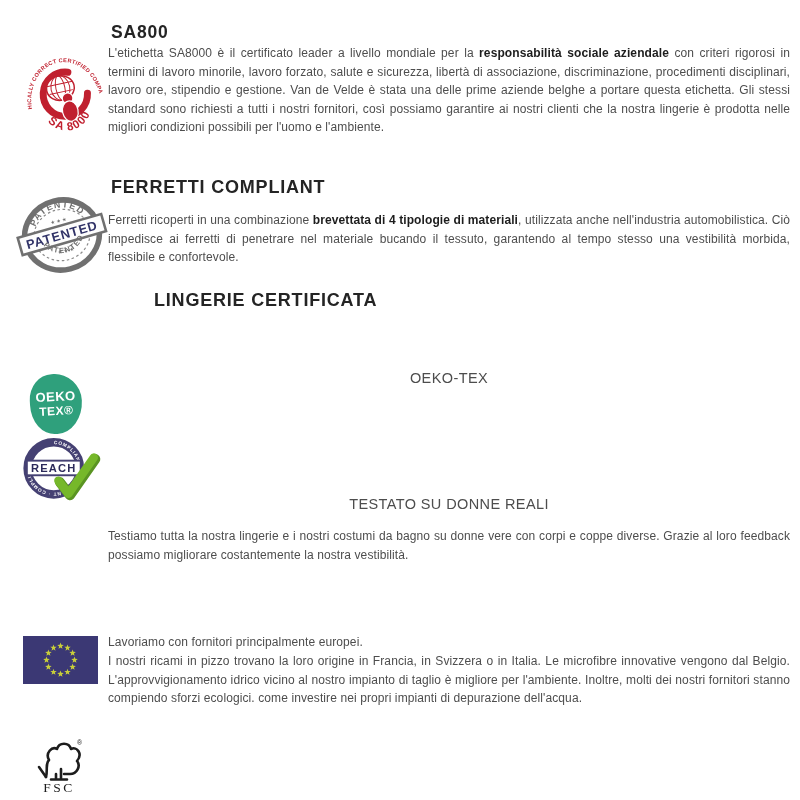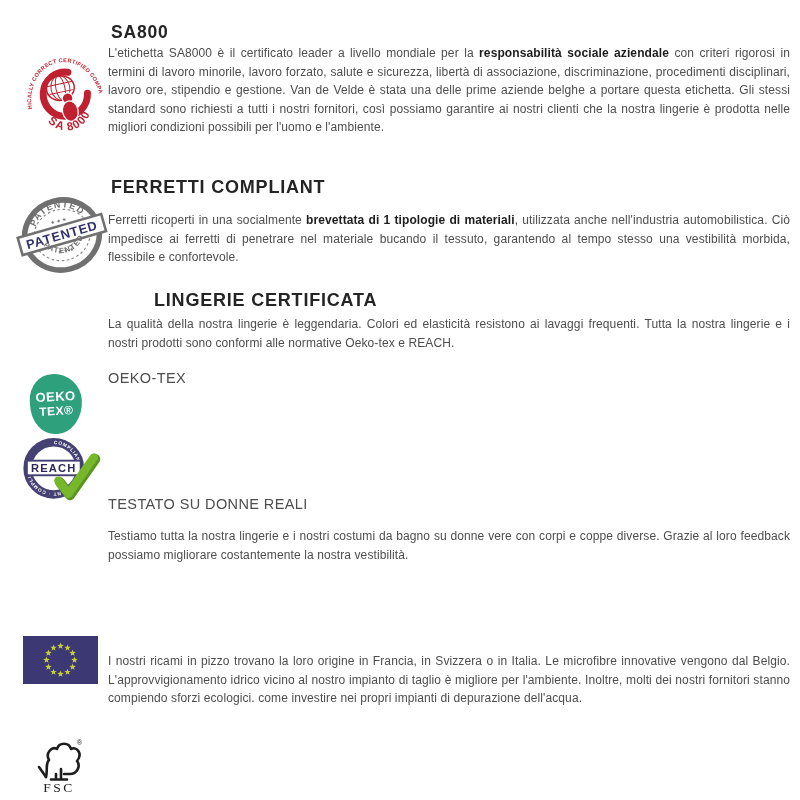--- a/index.html
+++ b/index.html
@@ -2,21 +2,21 @@
 <html><head>
 <meta charset="utf-8">
 <style>
   html,body{margin:0;padding:0;}
   body{
     width:800px;height:800px;position:relative;background:#ffffff;
     font-family:"Liberation Sans","DejaVu Sans",sans-serif;
     -webkit-font-smoothing:antialiased;
   }
   .abs{position:absolute;}
-  .txtcol{left:108px;width:682px;}
+  .txtcol{left:108px;width:682px;text-align:center;}
   .body-p{
     font-size:12px;line-height:18.6px;color:#4d4d4d;
     text-align:justify;margin:0;letter-spacing:0.1px;
   }
   .body-p b{color:#1d1d1d;font-weight:700;}
   .heading{
     font-size:18px;font-weight:600;color:#242424;margin:0;
     letter-spacing:0.8px;line-height:20px;
   }
   .sublabel{
@@ -58,21 +58,21 @@
     <path d="M 31,40 H 63 M 32.5,50 H 61.5" stroke="#c0202f" stroke-width="1.2" fill="none"></path>
     <circle cx="53" cy="59" r="6.5" fill="#c0202f" stroke="#ffffff" stroke-width="1.5"></circle>
     <ellipse cx="53" cy="75" rx="9.5" ry="12.5" fill="#c0202f" stroke="#ffffff" stroke-width="1.5"></ellipse>
     <text font-size="14" font-weight="bold" fill="#c0202f" letter-spacing="1.5">
       <textPath href="#saArcBot" startOffset="50%" text-anchor="middle">SA 8000</textPath>
     </text>
   </svg>
 
   <h2 class="abs heading" style="left:111px;top:177px;">FERRETTI COMPLIANT</h2>
 
-  <p class="abs txtcol body-p" style="top:211px;"><span>Ferretti ricoperti in una socialmente </span><b>brevettata di 1 tipologie di materiali</b><span>, utilizzata anche nell'industria automobilistica. Ciò impedisce ai ferretti di penetrare nel materiale bucando il tessuto, garantendo al tempo stesso una vestibilità morbida, flessibile e confortevole.</span></p>
+  <p class="abs txtcol body-p" style="top:211px;"><span>Ferretti ricoperti in una combinazione </span><b>brevettata di 4 tipologie di materiali</b><span>, utilizzata anche nell'industria automobilistica. Ciò impedisce ai ferretti di penetrare nel materiale bucando il tessuto, garantendo al tempo stesso una vestibilità morbida, flessibile e confortevole.</span></p>
 
   <svg class="abs icon-box" style="left:16px;top:195px;" width="92" height="80" viewBox="0 0 104 94">
     <g transform="rotate(-14 52 47)">
       <defs>
         <path id="patArcTop" d="M 21,52 A 32,30 0 1 1 83,52" fill="none"></path>
         <path id="patArcBot" d="M 26,49 A 27,26 0 0 0 78,49" fill="none"></path>
       </defs>
       <ellipse cx="52" cy="47" rx="44" ry="41" fill="none" stroke="#707070" stroke-width="6.5"></ellipse>
       <ellipse cx="52" cy="47" rx="33" ry="30" fill="none" stroke="#8a8a8a" stroke-width="1.4" stroke-dasharray="3 3"></ellipse>
       <text font-size="10.5" font-weight="bold" fill="#707070" letter-spacing="1.5">
@@ -83,21 +83,20 @@
       <text x="52" y="52" font-size="15" font-weight="800" fill="#2f3166" text-anchor="middle" letter-spacing="1" transform="rotate(-2 52 47)">PATENTED</text>
       <text x="52" y="68" font-size="6" fill="#707070" text-anchor="middle">★ ★ ★</text>
       <text font-size="9" font-weight="bold" fill="#707070" letter-spacing="1.5">
         <textPath href="#patArcBot" startOffset="50%" text-anchor="middle">PATENTED</textPath>
       </text>
     </g>
   </svg>
 
   <h2 class="abs heading" style="left:111px;top:290px;margin-left:43px;">LINGERIE CERTIFICATA</h2>
 
-  <p class="abs txtcol body-p" style="top:315px;"><span>La qualità della nostra lingerie è leggendaria. Colori ed elasticità resistono ai lavaggi frequenti. Tutta la nostra lingerie e i nostri prodotti sono conformi alle normative Oeko-tex e REACH.</span></p>
 
   <p class="abs txtcol sublabel" style="top:369px;">OEKO-TEX</p>
 
 
   <div class="abs oeko-blob" style="left:30px;top:374px;">
     <span class="oeko-l1">OEKO</span>
     <span class="oeko-l2">TEX®</span>
   </div>
 
 
@@ -112,20 +111,21 @@
     <rect x="5" y="32" width="70" height="19" fill="#ffffff" stroke="#454173" stroke-width="2.5"></rect>
     <text x="40" y="46.5" font-size="14.5" font-weight="800" fill="#2c2a5a" text-anchor="middle" letter-spacing="1.5">REACH</text>
     <path d="M 48,60 L 61,77 L 94,30" stroke="#5a9422" stroke-width="13" fill="none" stroke-linecap="round" stroke-linejoin="round"></path>
     <path d="M 46,58 L 59,75 L 92,28" stroke="#76b82a" stroke-width="11" fill="none" stroke-linecap="round" stroke-linejoin="round"></path>
   </svg>
 
   <p class="abs txtcol sublabel" style="top:495px;">TESTATO SU DONNE REALI</p>
 
   <p class="abs txtcol body-p" style="top:527px;"><span>Testiamo tutta la nostra lingerie e i nostri costumi da bagno su donne vere con corpi e coppe diverse. Grazie al loro feedback possiamo migliorare costantemente la nostra vestibilità.</span></p>
 
+  <p class="abs txtcol body-p noj" style="top:633px;">Lavoriamo con fornitori principalmente europei.</p>
 
   <p class="abs txtcol body-p" style="top:652px;"><span>I nostri ricami in pizzo trovano la loro origine in Francia, in Svizzera o in Italia. Le microfibre innovative vengono dal Belgio. L'approvvigionamento idrico vicino al nostro impianto di taglio è migliore per l'ambiente. Inoltre, molti dei nostri fornitori stanno compiendo sforzi ecologici. come investire nei propri impianti di depurazione dell'acqua.</span></p>
 
   <svg class="abs icon-box" style="left:23px;top:636px;" width="75" height="48" viewBox="0 0 75 48">
     <defs>
       <polygon id="eustar" points="0,-3.4 0.82,-1.13 3.23,-1.05 1.33,0.43 2,2.75 0,1.4 -2,2.75 -1.33,0.43 -3.23,-1.05 -0.82,-1.13" fill="#c9cf3a"></polygon>
     </defs>
     <rect x="0" y="0" width="75" height="48" fill="#3b3874"></rect>
     <use href="#eustar" x="37.5" y="10"></use>
     <use href="#eustar" x="44.5" y="11.9"></use>

